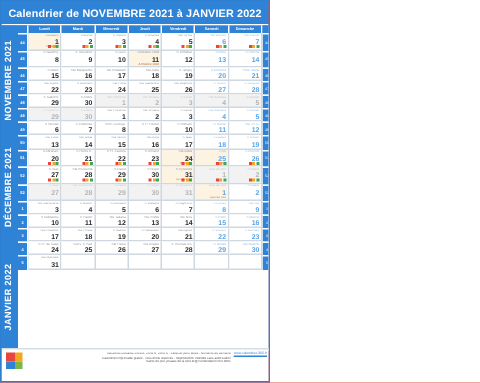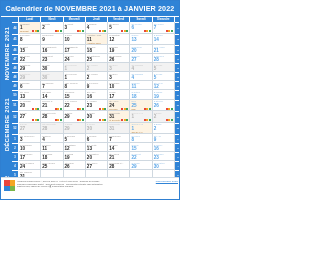--- a/index.html
+++ b/index.html
@@ -4,25 +4,26 @@
 <style>
   * { box-sizing: border-box; margin:0; padding:0; }
   html,body { width:180px; height:255px; }
   body {
     font-family: "Liberation Sans", sans-serif;
     background:#ffffff;
     color:#1b1b1b;
     -webkit-font-smoothing:none;
   }
   #page {
-    width:180px; height:200px;
+    width:180px; height:255px;
     position:relative;
     background:#ef4444;
     border:1px solid #2f7fd1;
     overflow:hidden;
+    text-align:right;
   }
 
   
   .titlebar {
     height:16px;
     background:#2f83d6;
     display:flex; align-items:center; justify-content:center;
     border-bottom:1px solid #ffffff;
   }
   .titlebar .t {

